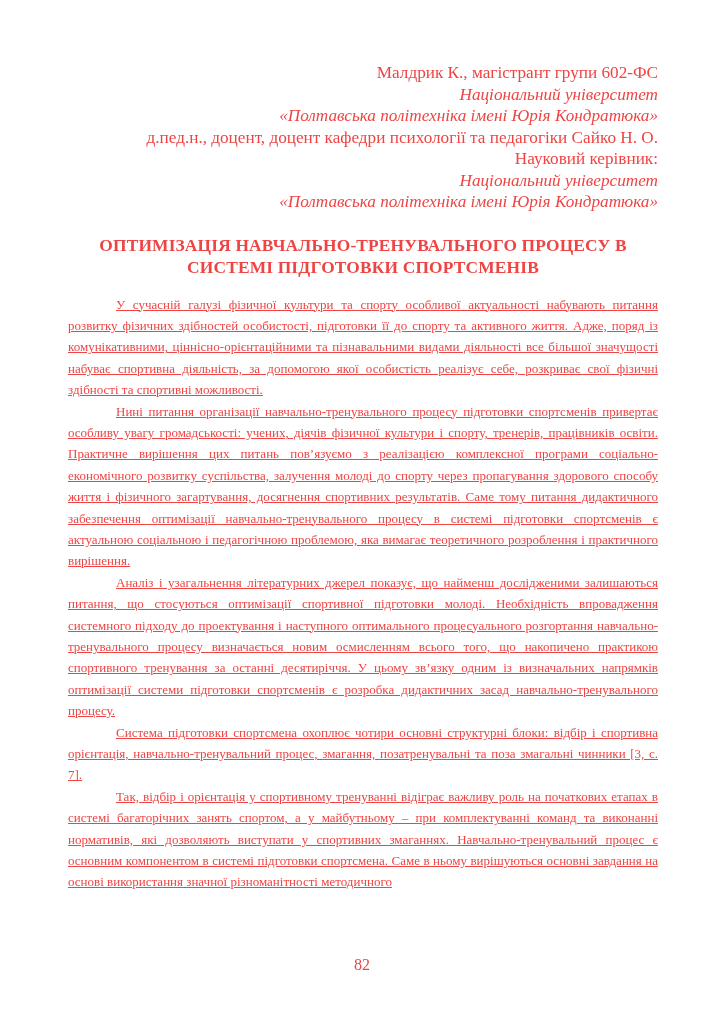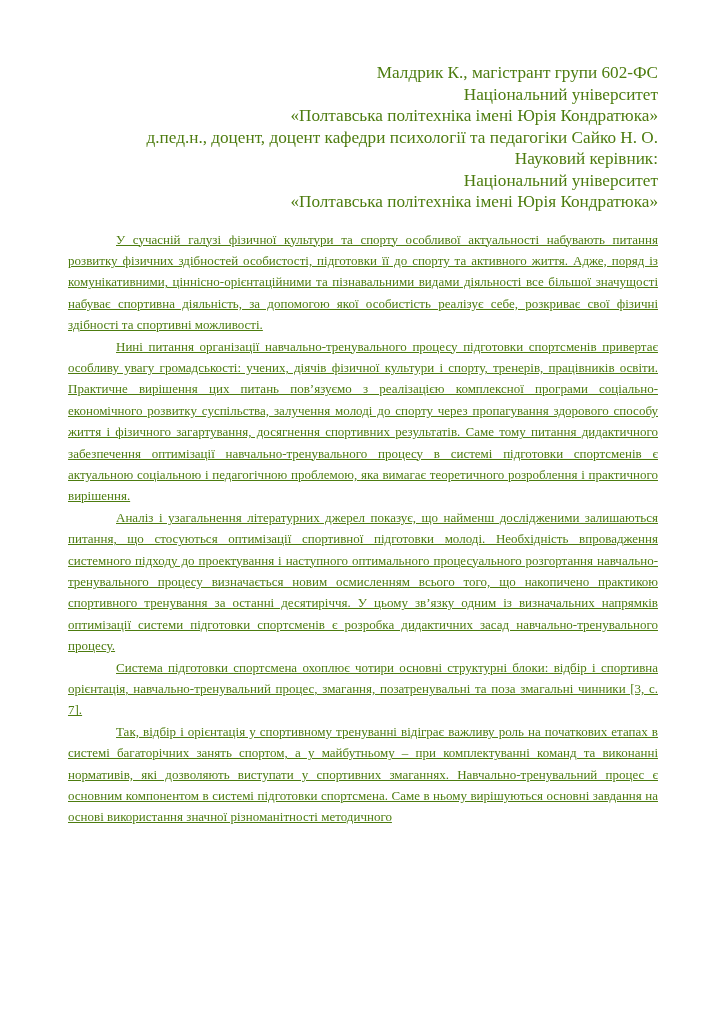--- a/index.html
+++ b/index.html
@@ -10,21 +10,21 @@
   }
 
   .page {
     position: relative;
     width: 724px;
     height: 1024px;
     background: #ffffff;
     margin: 0 auto;
     overflow: hidden;
     font-family: "Liberation Serif", "DejaVu Serif", serif;
-    color: #4d7c0f;
+    color: #ef4444;
     box-sizing: border-box;
   }
 
   .content {
     position: absolute;
     left: 68px;
     top: 0;
     width: 590px;
   }
 
@@ -35,20 +35,21 @@
     font-size: 17.2px;
     line-height: 21.5px;
   }
 
   .affil-line {
     display: block;
     white-space: nowrap;
   }
 
   .affil-line.italic {
+    font-style: italic;
   }
 
   
   .doc-title {
     margin-top: 21px;
     text-align: center;
     font-size: 17.4px;
     font-weight: bold;
     line-height: 22px;
     letter-spacing: 0.15px;
@@ -98,25 +99,30 @@
     <div class="affiliation-block">
       <span class="affil-line">Малдрик К., магістрант групи 602-ФС</span>
       <span class="affil-line italic">Національний університет</span>
       <span class="affil-line italic">«Полтавська політехніка імені Юрія Кондратюка»</span>
       <span class="affil-line">д.пед.н., доцент, доцент кафедри психології та педагогіки Сайко Н. О.</span>
       <span class="affil-line">Науковий керівник:</span>
       <span class="affil-line italic">Національний університет</span>
       <span class="affil-line italic">«Полтавська політехніка імені Юрія Кондратюка»</span>
     </div>
 
+    <h1 class="doc-title">
+      <span class="title-line">ОПТИМІЗАЦІЯ НАВЧАЛЬНО-ТРЕНУВАЛЬНОГО ПРОЦЕСУ В</span>
+      <span class="title-line">СИСТЕМІ ПІДГОТОВКИ СПОРТСМЕНІВ</span>
+    </h1>
 
     <div class="body-text">
       <p>У сучасній галузі фізичної культури та спорту особливої актуальності набувають питання розвитку фізичних здібностей особистості, підготовки її до спорту та активного життя. Адже, поряд із комунікативними, ціннісно-орієнтаційними та пізнавальними видами діяльності все більшої значущості набуває спортивна діяльність, за допомогою якої особистість реалізує себе, розкриває свої фізичні здібності та спортивні можливості.</p>
       <p>Нині питання організації навчально-тренувального процесу підготовки спортсменів привертає особливу увагу громадськості: учених, діячів фізичної культури і спорту, тренерів, працівників освіти. Практичне вирішення цих питань пов’язуємо з реалізацією комплексної програми соціально-економічного розвитку суспільства, залучення молоді до спорту через пропагування здорового способу життя і фізичного загартування, досягнення спортивних результатів. Саме тому питання дидактичного забезпечення оптимізації навчально-тренувального процесу в системі підготовки спортсменів є актуальною соціальною і педагогічною проблемою, яка вимагає теоретичного розроблення і практичного вирішення.</p>
       <p>Аналіз і узагальнення літературних джерел показує, що найменш дослідженими залишаються питання, що стосуються оптимізації спортивної підготовки молоді. Необхідність впровадження системного підходу до проектування і наступного оптимального процесуального розгортання навчально-тренувального процесу визначається новим осмисленням всього того, що накопичено практикою спортивного тренування за останні десятиріччя. У цьому зв’язку одним із визначальних напрямків оптимізації системи підготовки спортсменів є розробка дидактичних засад навчально-тренувального процесу.</p>
       <p>Система підготовки спортсмена охоплює чотири основні структурні блоки: відбір і спортивна орієнтація, навчально-тренувальний процес, змагання, позатренувальні та поза змагальні чинники [3, с. 7].</p>
       <p>Так, відбір і орієнтація у спортивному тренуванні відіграє важливу роль на початкових етапах в системі багаторічних занять спортом, а у майбутньому – при комплектуванні команд та виконанні нормативів, які дозволяють виступати у спортивних змаганнях. Навчально-тренувальний процес є основним компонентом в системі підготовки спортсмена. Саме в ньому вирішуються основні завдання на основі використання значної різноманітності методичного</p>
     </div>
 
   </div>
 
+  <div class="page-number">82</div>
 
 </div>
 
 </body></html>

